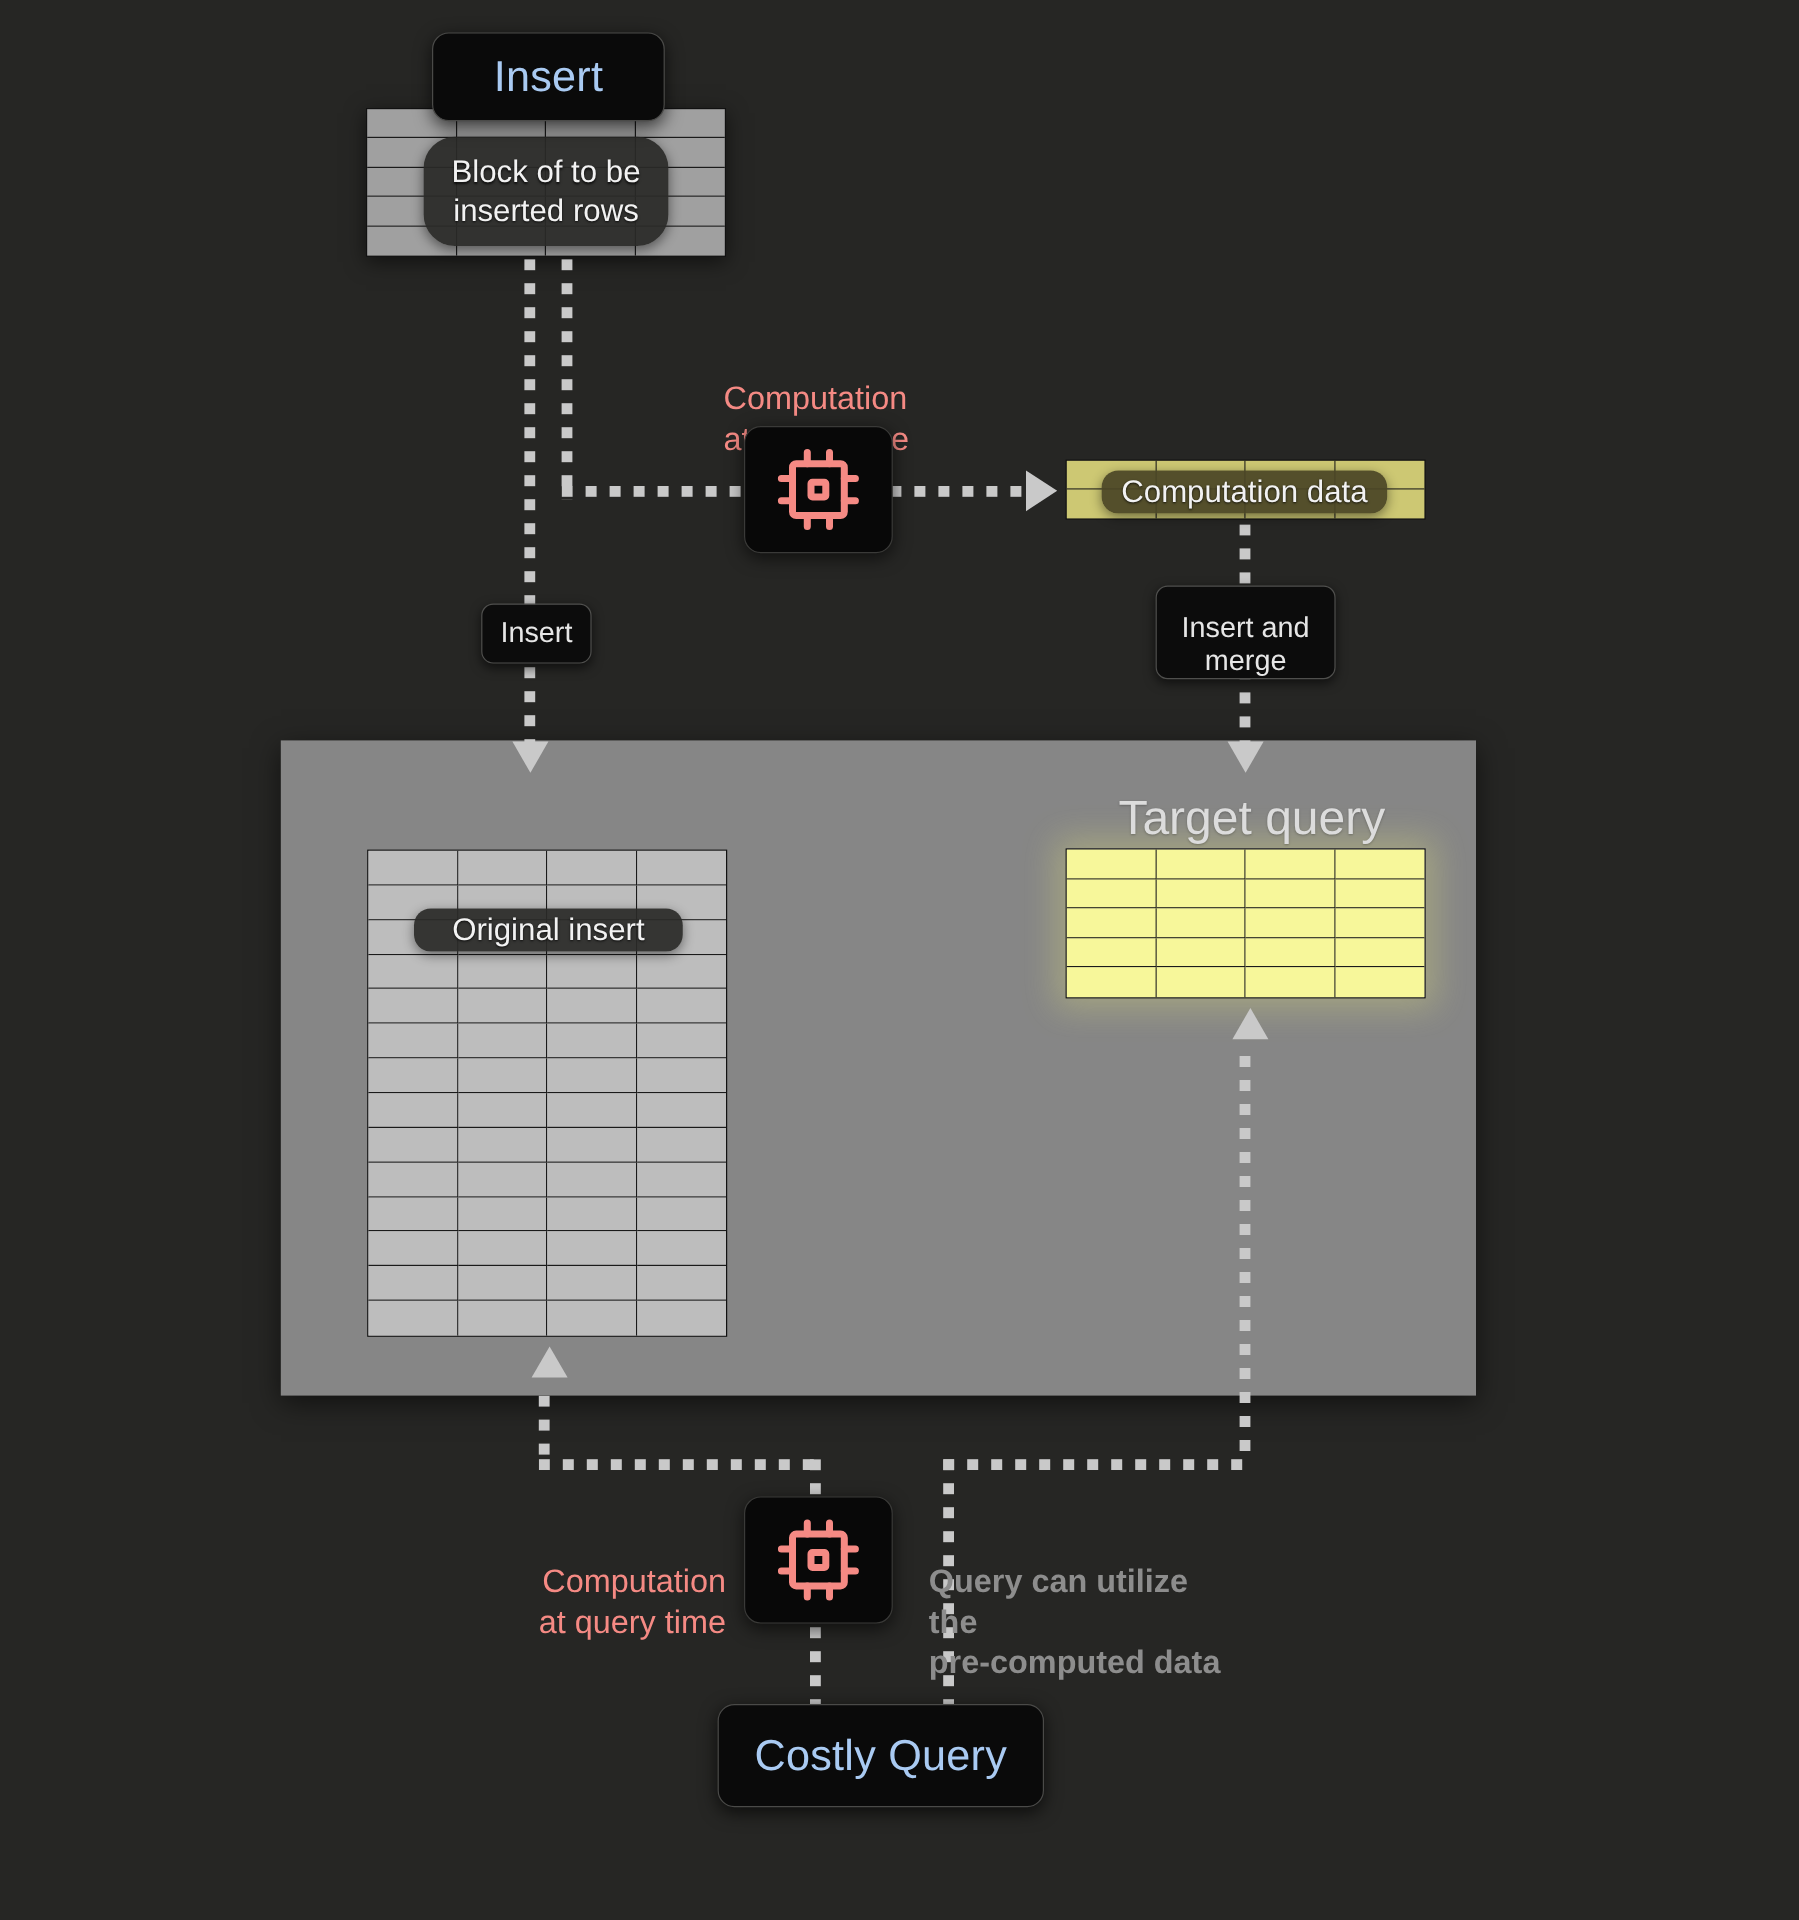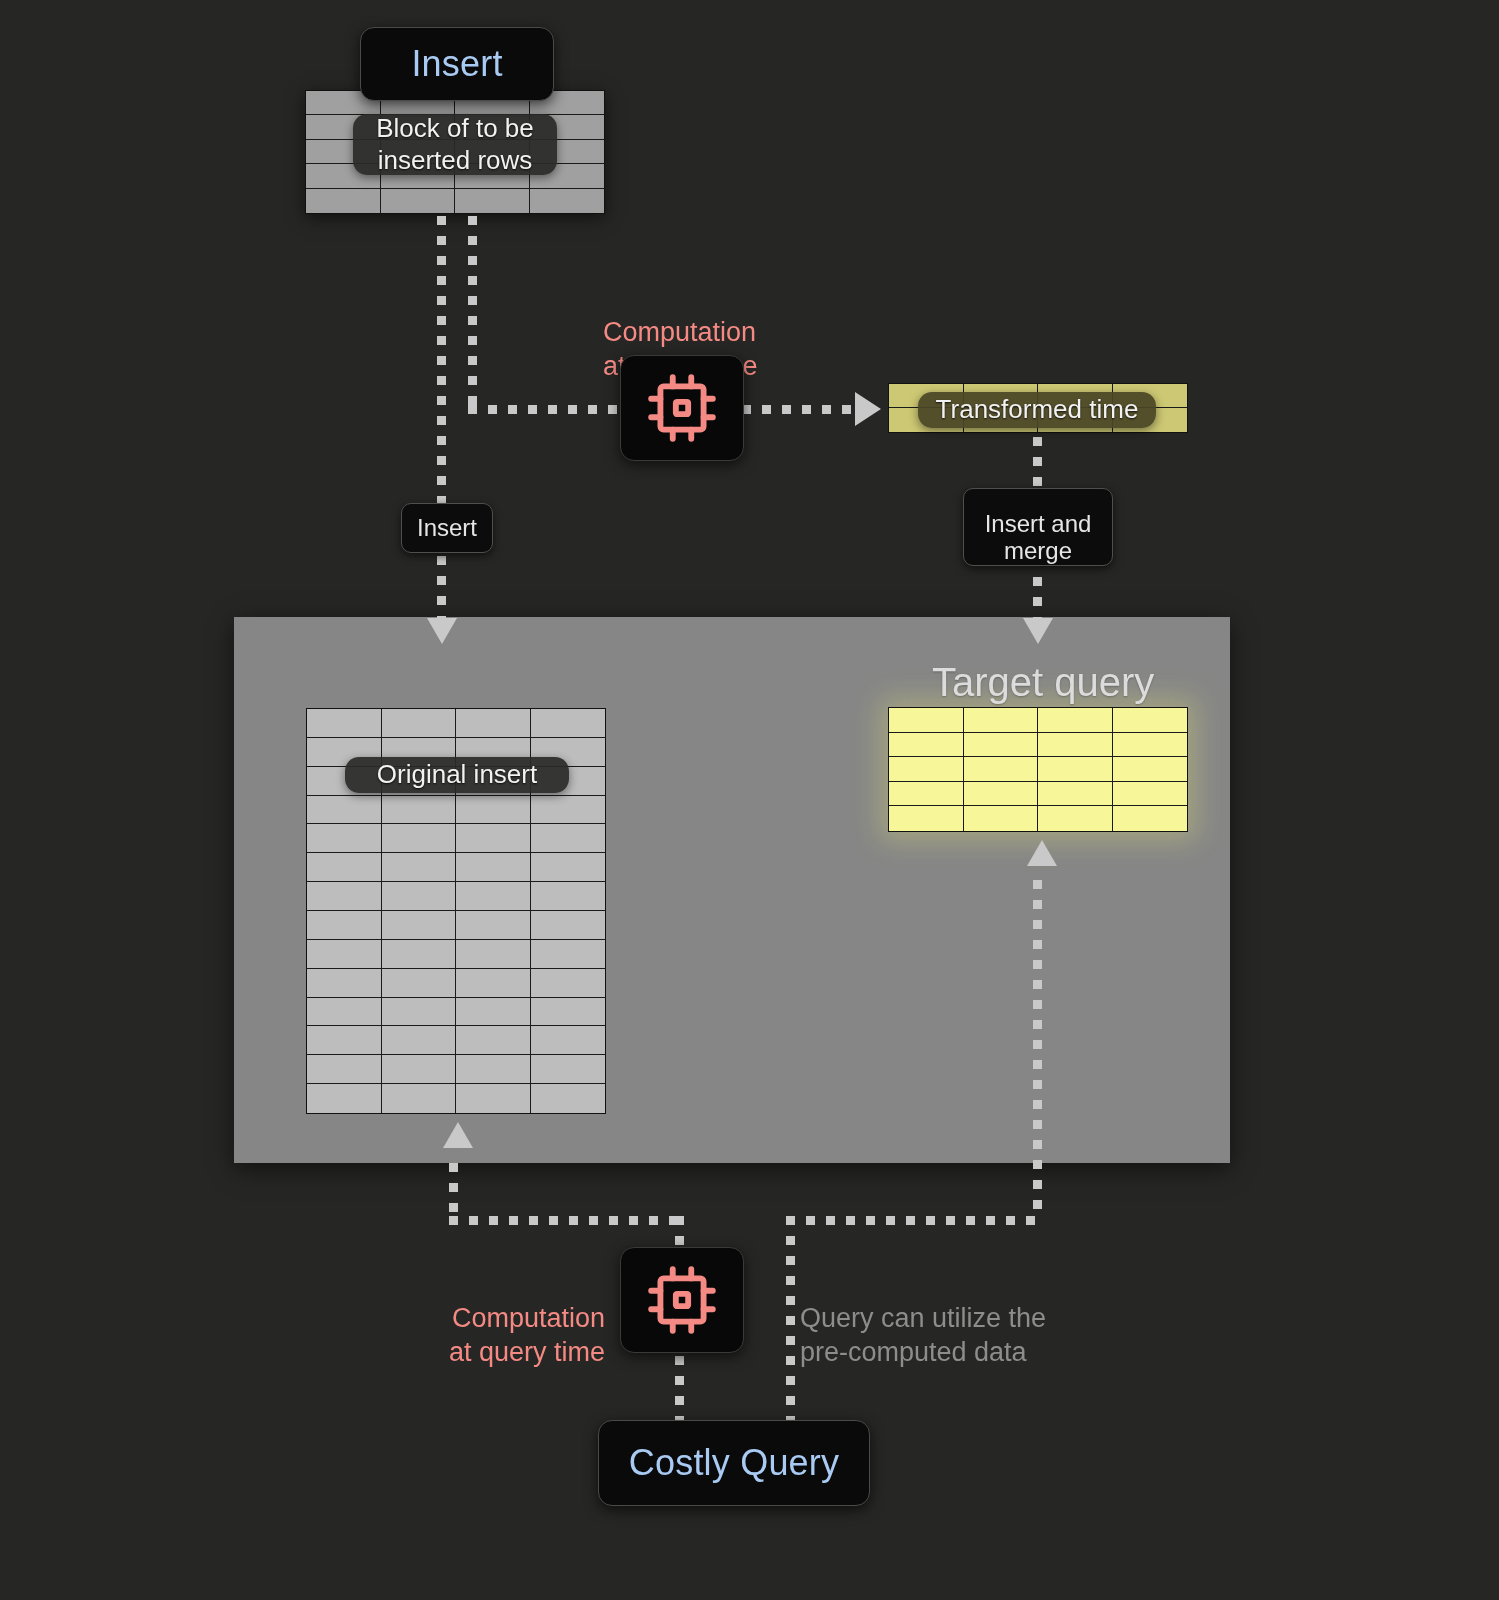--- a/index.html
+++ b/index.html
@@ -205,21 +205,21 @@
       <div class="cell lastrow" style="background: rgb(160, 160, 160);"></div>
       <div class="cell lastrow" style="background: rgb(160, 160, 160);"></div>
       <div class="cell lastrow" style="background: rgb(160, 160, 160);"></div>
       <div class="cell lastcol lastrow" style="background: rgb(160, 160, 160);"></div>
     </div>
 
   <div class="node-box" style="left:360px; top:27px; width:192px; height:72px;">
     <span class="label">Insert</span>
   </div>
 
-  <div class="pill dark" style="left:353px; top:114px; width:204px; height:61px;">
+  <div class="pill dark" style="left:353px; top:114px; width:204px; height:91px;border-radius:26px;">
     <span class="label">Block of to be
 inserted rows</span>
   </div>
 
   <div class="dash-v" style="left:437px; top:216px; height:410px;"></div>
   <div class="arrow arrow-down" style="left:427px; top:618px;"></div>
 
   <div class="dash-v" style="left:468px; top:216px; height:200px;"></div>
   <div class="dash-h" style="left:468px; top:405px; width:160px;"></div>
 
@@ -249,21 +249,21 @@
       <div class="cell" style="background: rgb(205, 200, 115);"></div>
       <div class="cell" style="background: rgb(205, 200, 115);"></div>
       <div class="cell" style="background: rgb(205, 200, 115);"></div>
       <div class="cell lastcol" style="background: rgb(205, 200, 115);"></div>
       <div class="cell lastrow" style="background: rgb(205, 200, 115);"></div>
       <div class="cell lastrow" style="background: rgb(205, 200, 115);"></div>
       <div class="cell lastrow" style="background: rgb(205, 200, 115);"></div>
       <div class="cell lastcol lastrow" style="background: rgb(205, 200, 115);"></div>
     </div>
   <div class="pill olive" style="left:918px; top:392px; width:238px; height:36px;">
-    <span class="label">Transformed time</span>
+    <span class="label">Computation data</span>
   </div>
 
   <div class="dash-v" style="left:1033px; top:437px; height:190px;"></div>
   <div class="arrow arrow-down" style="left:1023px; top:618px;"></div>
 
   <div class="small-node" style="left:963px; top:488px; width:148px; height:76px;align-items:flex-end;">
     <span class="label">Insert
 and merge</span>
   </div>
 
@@ -376,21 +376,21 @@
   <div class="chip-box" style="left:620px; top:1247px; width:122px; height:104px;">
     <span>
       <svg width="74" height="74" viewBox="0 0 24 24" fill="none" stroke="#f58a84" stroke-width="1.9" stroke-linecap="round" stroke-linejoin="round">
         <rect x="5" y="5" width="14" height="14" rx="1"></rect>
         <rect x="10" y="10" width="4" height="4" rx="0.4"></rect>
         <path d="M9 2v3M15 2v3M9 19v3M15 19v3M2 9h3M2 15h3M19 9h3M19 15h3"></path>
       </svg>
     </span>
   </div>
 
-  <div class="annot gray" style="left:800px; top:1268px; width:260px;">
+  <div class="annot gray" style="left:774px; top:1268px; width:260px;font-weight:bold;">
     <span>Query can utilize the
 pre-computed data</span>
   </div>
 
   <div class="node-box" style="left:598px; top:1420px; width:270px; height:84px;">
     <span class="label">Costly Query</span>
   </div>
 
 </div>
 

